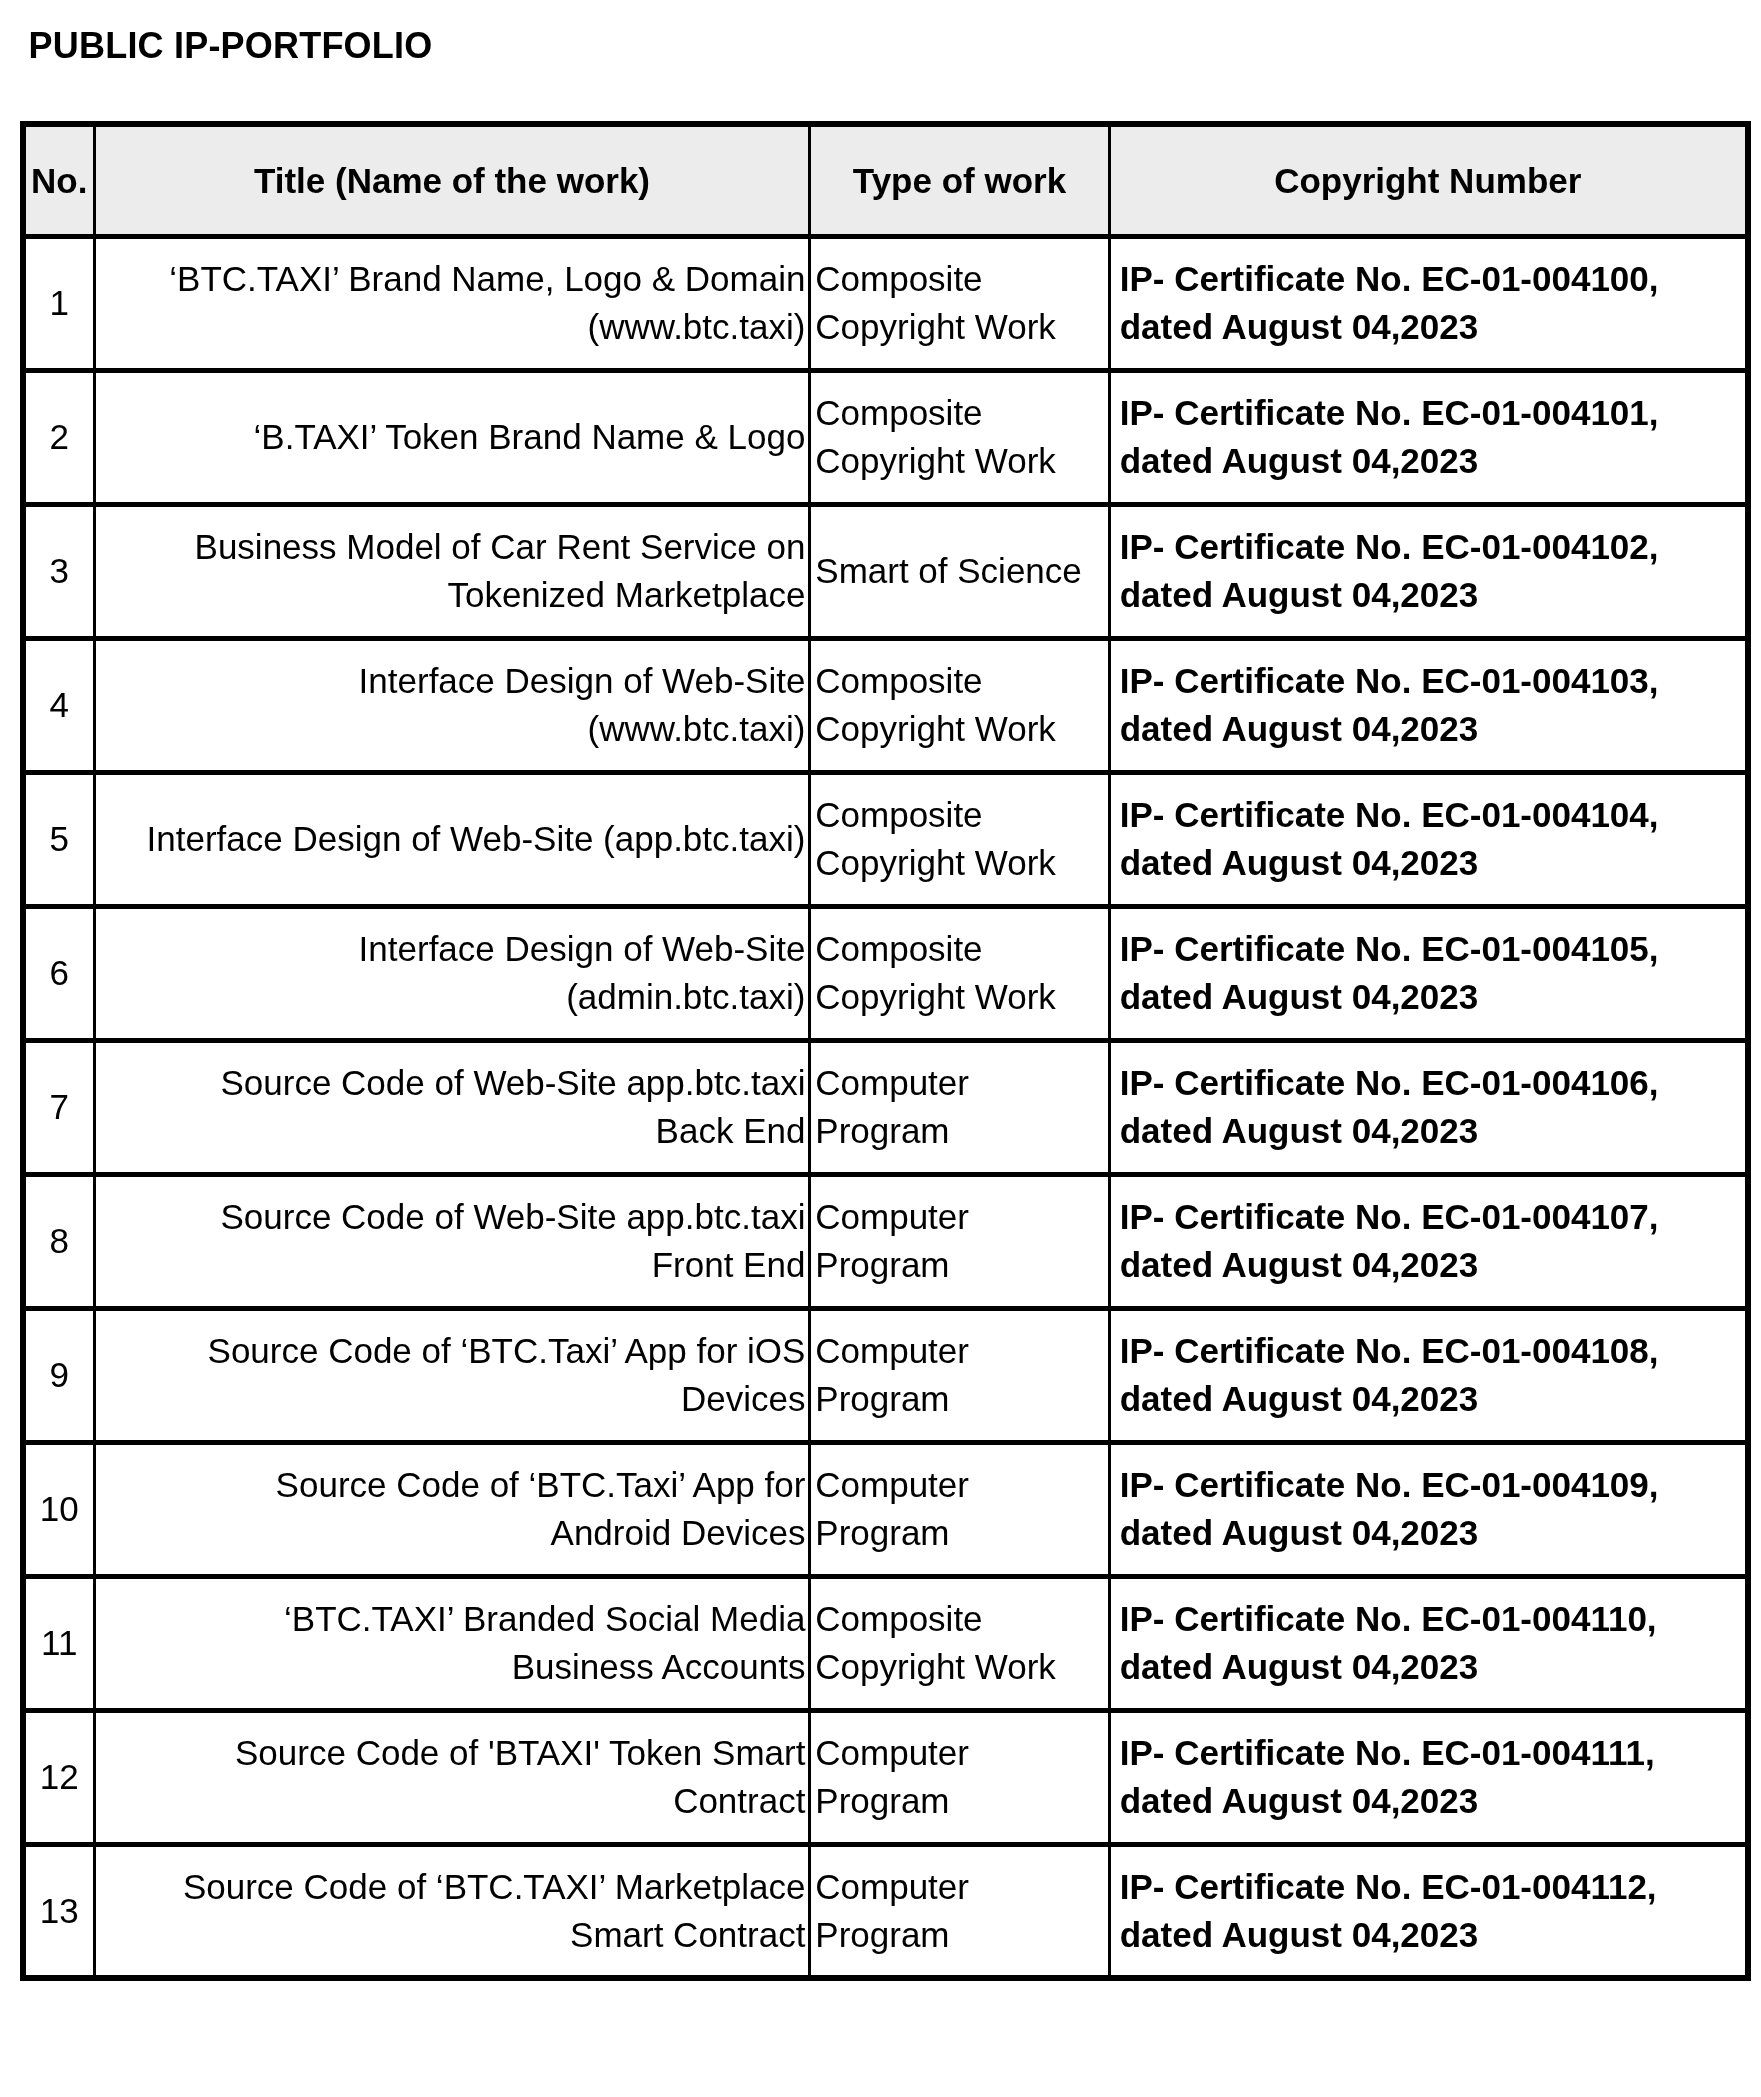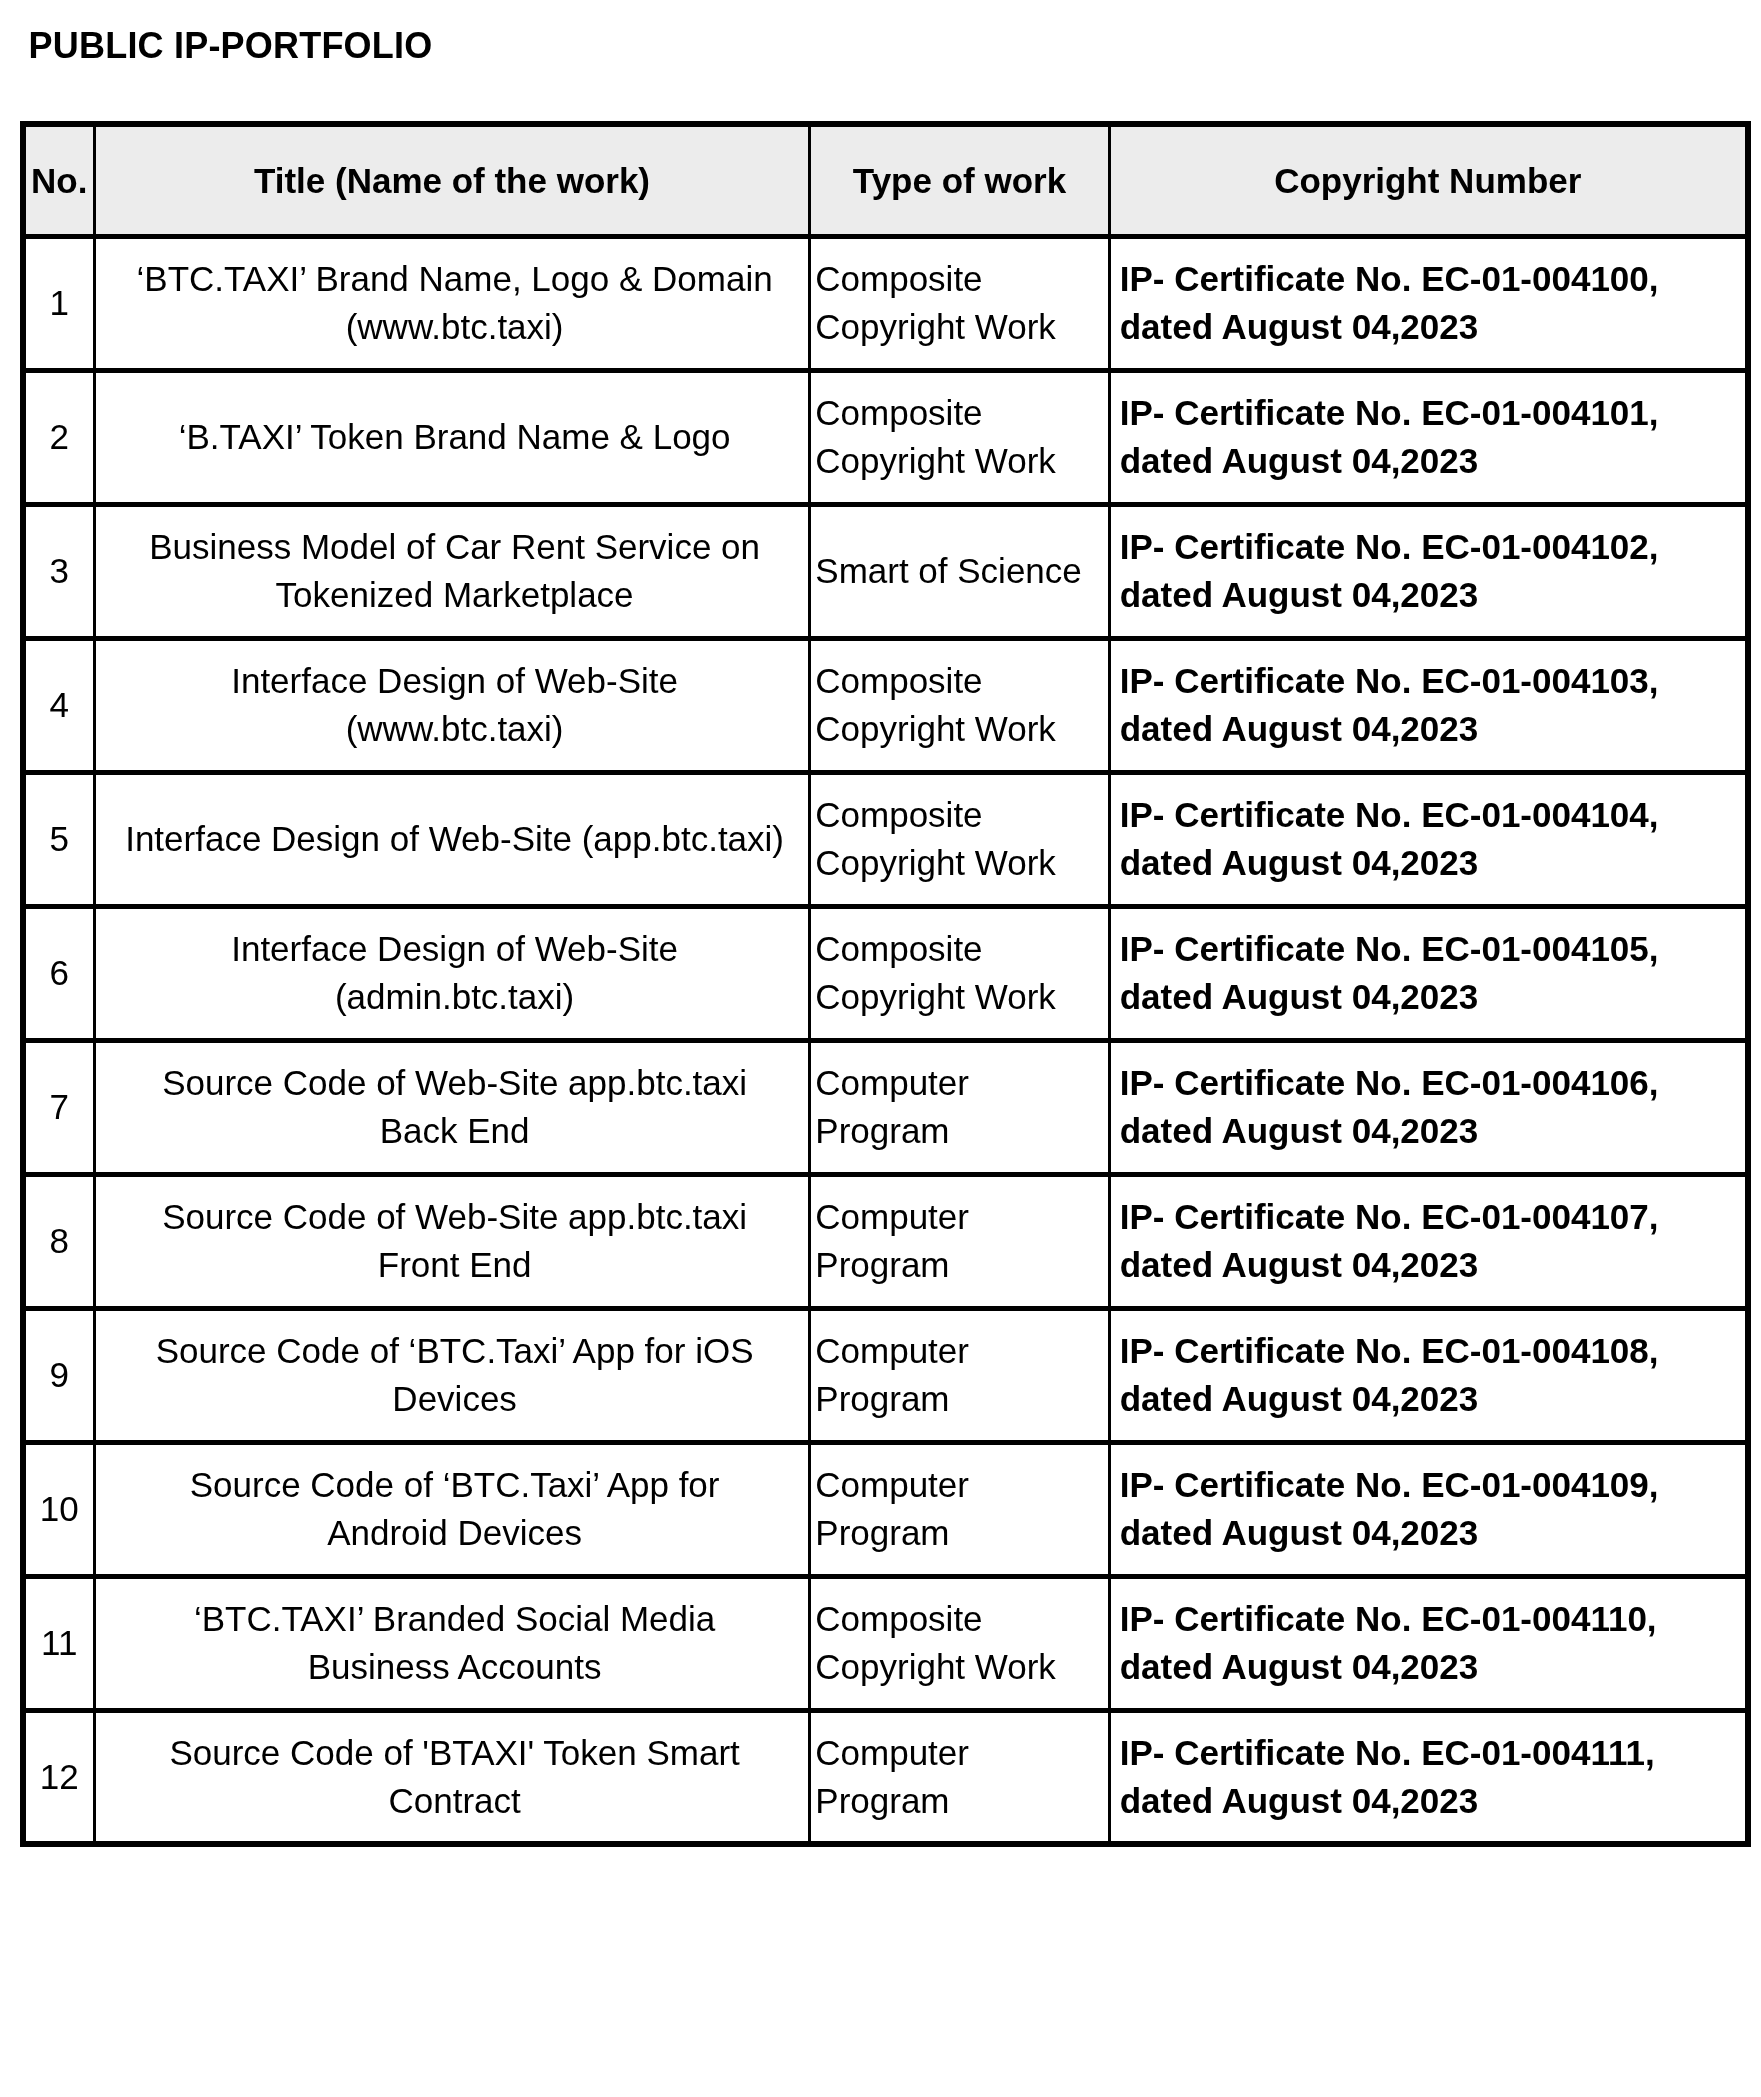--- a/index.html
+++ b/index.html
@@ -52,21 +52,21 @@
     line-height:1.2;
     padding:0 4.3px;
   }
   tbody td{
     font-size:35px;
     line-height:48px;
     height:134px;
     background:#ffffff;
   }
   td.c-no{text-align:center;padding:0 1.7px;}
-  td.c-title{text-align:center;padding:0 2.6px 0 7.8px;}
+  td.c-title{text-align:right;padding:0 2.6px 0 7.8px;}
   td.c-type{padding:0 4.3px;}
   td.c-doc{text-align:left;padding:0 8.7px;font-weight:bold;}
 </style>
 </head>
 <body>
 
 <main>
   <h1 class="page-title">PUBLIC IP-PORTFOLIO</h1>
 
   <table class="ip-table">
@@ -162,16 +162,22 @@
     <td class="c-doc">IP- Certificate No. EC-01-004110,<br>dated August 04,2023</td>
   </tr>
 
   <tr>
     <td class="c-no">12</td>
     <td class="c-title">Source Code of 'BTAXI' Token Smart<br>Contract</td>
     <td class="c-type">Computer<br>Program</td>
     <td class="c-doc">IP- Certificate No. EC-01-004111,<br>dated August 04,2023</td>
   </tr>
 
+  <tr>
+    <td class="c-no">13</td>
+    <td class="c-title">Source Code of ‘BTC.TAXI’ Marketplace<br>Smart Contract</td>
+    <td class="c-type">Computer<br>Program</td>
+    <td class="c-doc">IP- Certificate No. EC-01-004112,<br>dated August 04,2023</td>
+  </tr>
 </tbody>
   </table>
 </main>
 
 
 </body></html>

